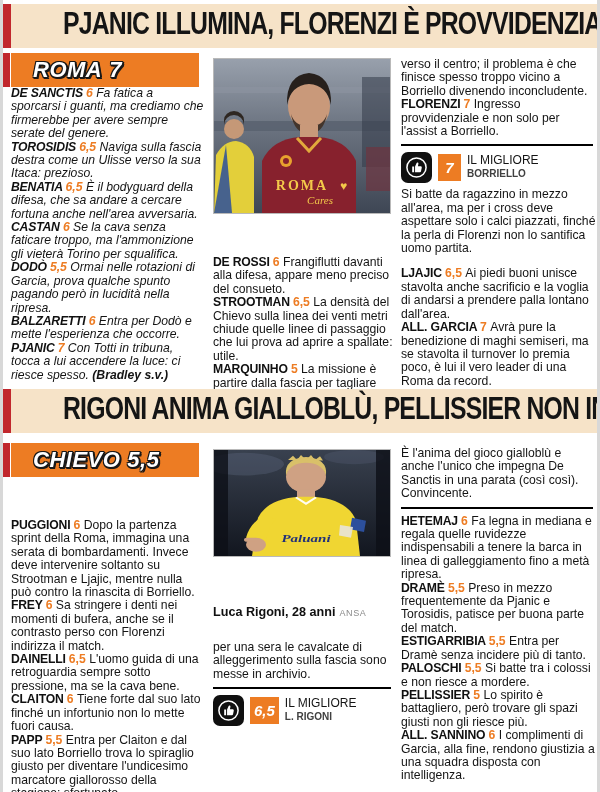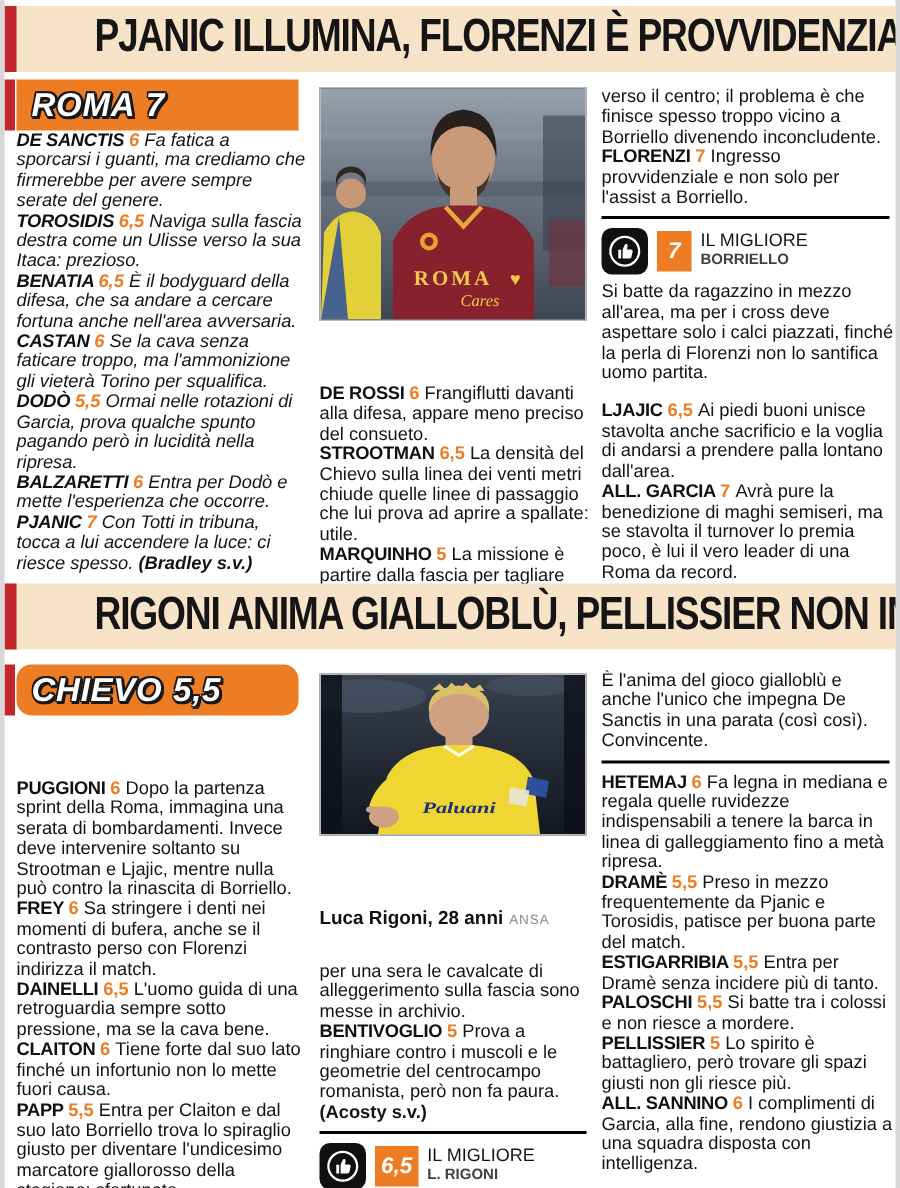--- a/index.html
+++ b/index.html
@@ -8,21 +8,21 @@
   .page { position:relative; width:600px; height:792px; background:#ffffff; overflow:hidden;
           border-left:3px solid #d8d8d8; border-right:3px solid #d8d8d8; }
 
   .strip { position:absolute; left:0; width:600px; height:44px; background:var(--cream,#f6e3c8); }
   .strip .red-chip { position:absolute; left:0; top:0; width:8px; height:100%; background:var(--red,#c1272d); }
   .strip h1 { position:absolute; left:0; top:2px; width:100%; text-align:center; white-space:nowrap;
               font-size:31px; font-weight:bold; letter-spacing:-1px; color:#151515;
               transform:scaleX(.8); transform-origin:center; }
 
   .banner { position:absolute; left:8px; width:188px; height:34px; background:var(--orange,#ed7c23);
-            display:flex; align-items:center; padding-left:10px; }
+            display:flex; align-items:center; padding-left:22px; }
   .banner .redbar { position:absolute; left:-8px; top:0; width:7px; height:100%; background:var(--red,#c1272d); }
   .banner .t { font-style:italic; font-weight:bold; font-size:22px; color:#fff; letter-spacing:.5px;
                text-shadow:2px 2px 0 #181818, -1px -1px 0 #181818, 1px -1px 0 #181818,
                            -1px 1px 0 #181818, 2px 0 0 #181818, 0 2px 0 #181818; }
   .banner .t .sp { display:inline-block; width:7px; }
 
   .col { position:absolute; font-size:12.2px; line-height:13.4px; color:#141414; }
   .entry { margin:0; }
   .pname { font-weight:bold; letter-spacing:-.2px; color:#101010; }
   .prating { font-weight:bold; color:var(--orange,#ed7c23); }
@@ -133,21 +133,21 @@
         <p class="entry"><b class="pname">LJAJIC </b><b class="prating">6,5 </b>Ai piedi buoni unisce stavolta anche sacrificio e la voglia di andarsi a prendere palla lontano dall'area.</p>
         <p class="entry"><b class="pname">ALL. GARCIA </b><b class="prating">7 </b>Avrà pure la benedizione di maghi semiseri, ma se stavolta il turnover lo premia poco, è lui il vero leader di una Roma da record.</p>
       </div>
   </div>
 
   <div class="strip" style="top:389px;">
     <span class="red-chip"></span>
     <h1>RIGONI ANIMA GIALLOBLÙ, PELLISSIER NON INCIDE</h1>
   </div>
 
-  <div class="banner" style="top:443px;border-radius:10px;">
+  <div class="banner" style="top:443px;">
     <span class="redbar"></span>
     <span class="t"><span>CHIEVO</span><span class="sp"></span><span>5,5</span></span>
   </div>
 
   <div class="col" style="top:483px; left:8px; width:194px;margin-top:36px;">
       <p class="entry"><b class="pname">PUGGIONI </b><b class="prating">6 </b>Dopo la partenza sprint della Roma, immagina una serata di bombardamenti. Invece deve intervenire soltanto su Strootman e Ljajic, mentre nulla può contro la rinascita di Borriello.</p>
       <p class="entry"><b class="pname">FREY </b><b class="prating">6 </b>Sa stringere i denti nei momenti di bufera, anche se il contrasto perso con Florenzi indirizza il match.</p>
       <p class="entry"><b class="pname">DAINELLI </b><b class="prating">6,5 </b>L'uomo guida di una retroguardia sempre sotto pressione, ma se la cava bene.</p>
       <p class="entry"><b class="pname">CLAITON </b><b class="prating">6 </b>Tiene forte dal suo lato finché un infortunio non lo mette fuori causa.</p>
       <p class="entry"><b class="pname">PAPP </b><b class="prating">5,5 </b>Entra per Claiton e dal suo lato Borriello trova lo spiraglio giusto per diventare l'undicesimo marcatore giallorosso della stagione: sfortunato.</p>
@@ -182,21 +182,20 @@
     </svg>
   </div>
 
   <div class="caption" style="top:605px; left:210px; width:180px;">
     <span>Luca Rigoni, 28 anni</span><span class="credit">ANSA</span>
   </div>
 
   <div class="col" style="top:641px; left:210px; width:182px;">
     <div>
         <p class="entry">per una sera le cavalcate di alleggerimento sulla fascia sono messe in archivio.</p>
-        <p class="entry"><b class="pname">BENTIVOGLIO </b><b class="prating">5 </b>Prova a ringhiare contro i muscoli e le geometrie del centrocampo romanista, però non fa paura.<b class="pnote"> (Acosty s.v.)</b></p>
       </div>
     <div class="divider"></div>
     <div class="best">
       <span class="thumb-box">
         <svg viewBox="0 0 24 24" width="23" height="23">
           <circle cx="12" cy="12" r="10" fill="none" stroke="#fff" stroke-width="1.6"></circle>
           <path d="M7.5 11h2v6h-2z M10.5 17h4.7c.8 0 1.4-.5 1.5-1.2l.8-3.6c.1-.8-.4-1.4-1.2-1.4h-2.8l.5-2.6c.1-.7-.3-1.3-1-1.3-.4 0-.8.2-1 .6L10.5 11z" fill="#fff"></path>
         </svg>
       </span>
       <span class="best-rate">6,5</span>

